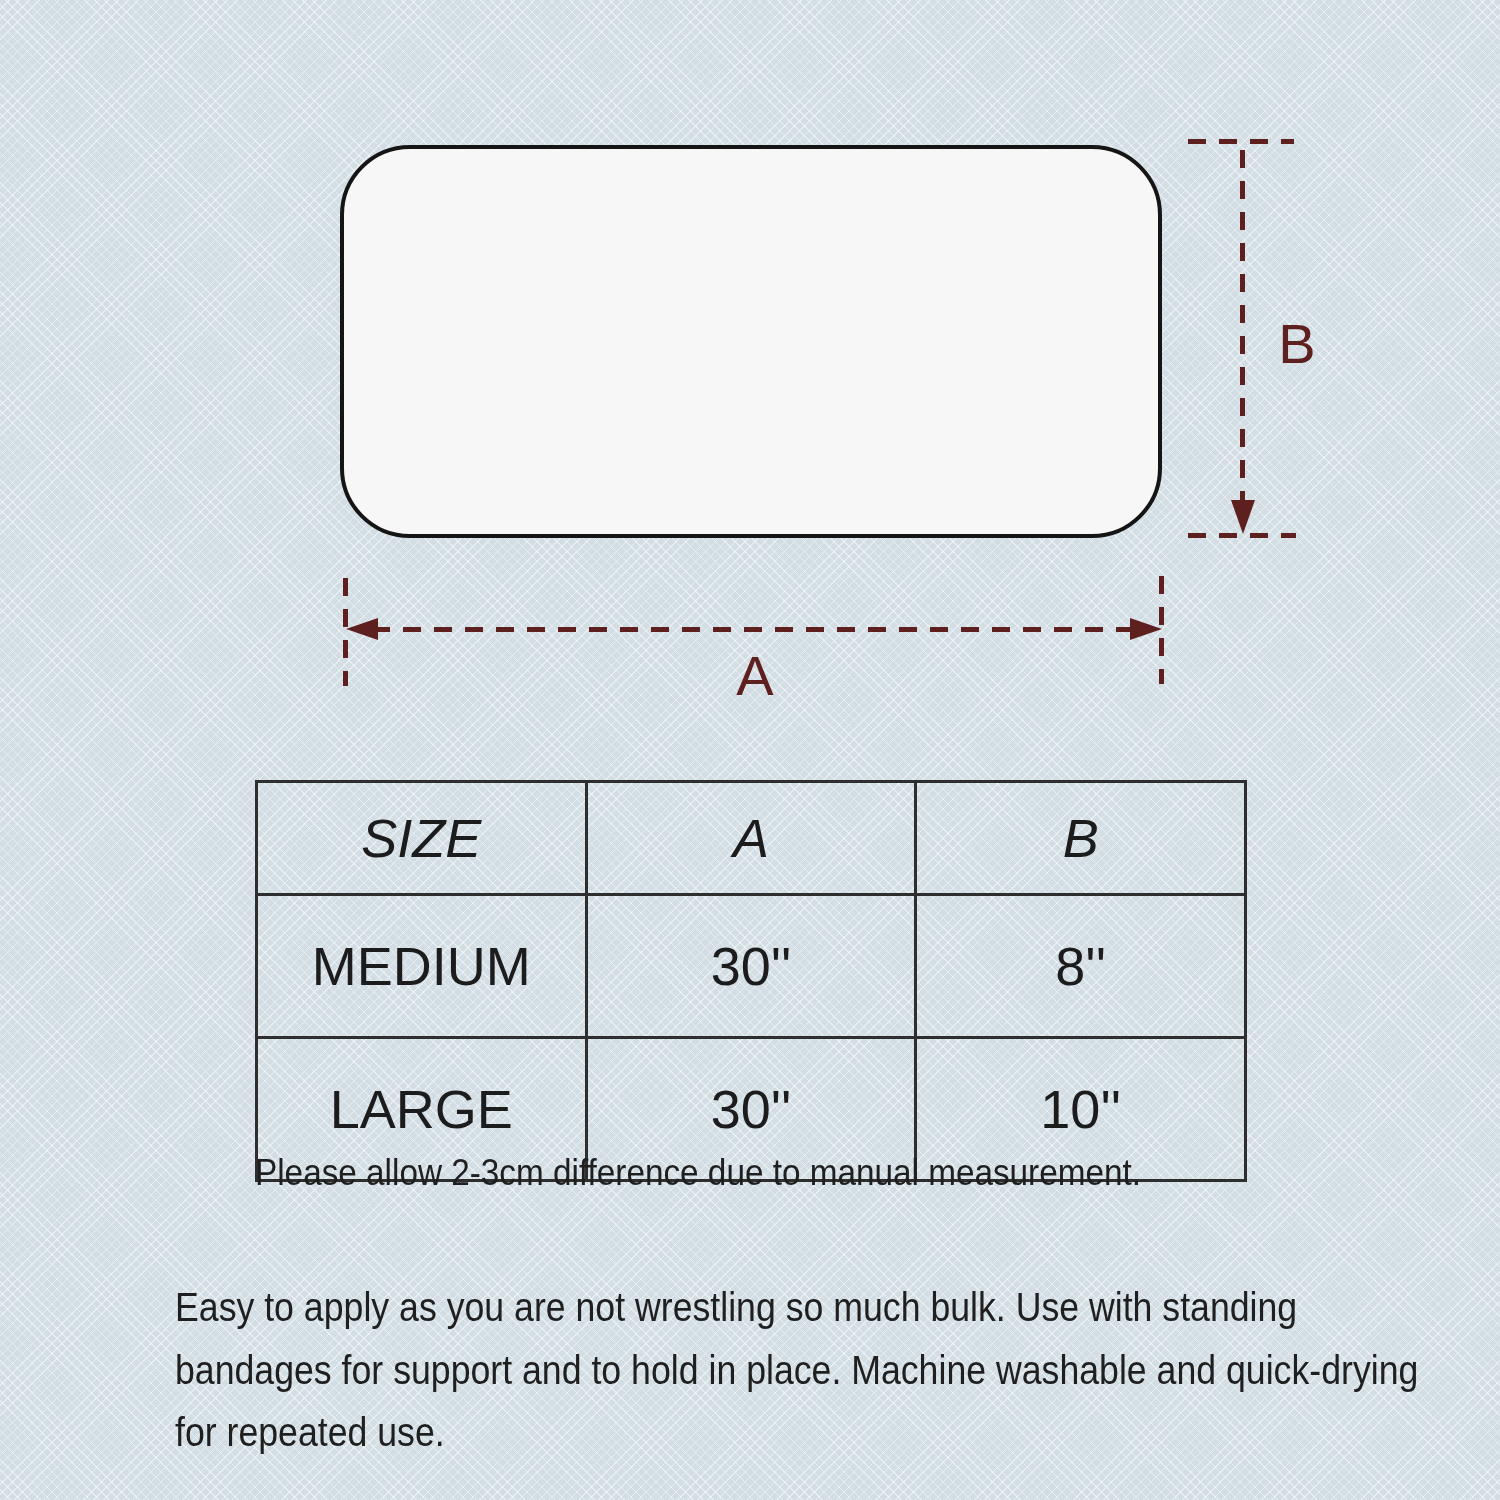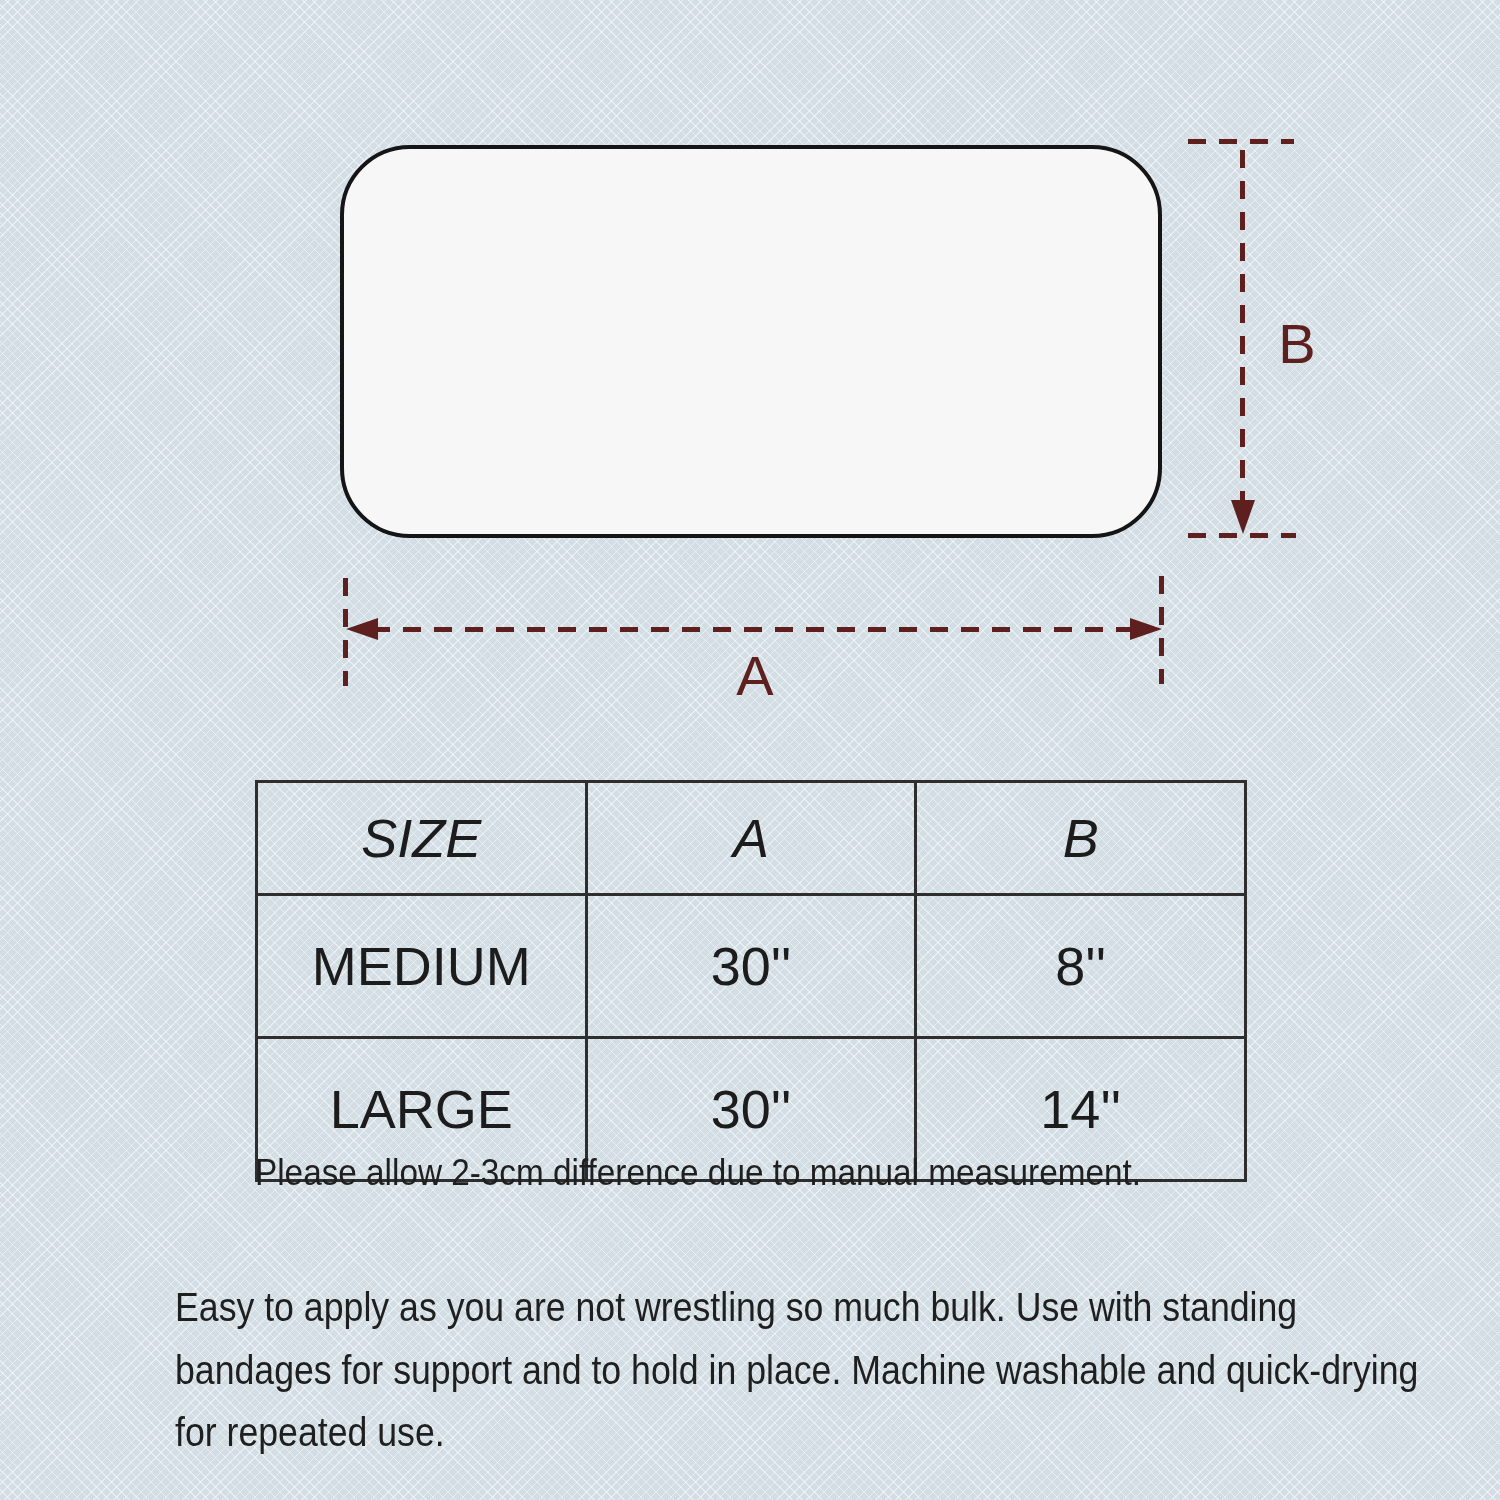--- a/index.html
+++ b/index.html
@@ -99,21 +99,21 @@
     </thead>
     <tbody>
         <tr>
           <td>MEDIUM</td>
           <td>30''</td>
           <td>8''</td>
         </tr>
         <tr>
           <td>LARGE</td>
           <td>30''</td>
-          <td>14''</td>
+          <td>10''</td>
         </tr>
       </tbody>
   </table>
 
   <div class="note">Please allow 2-3cm difference due to manual measurement.</div>
 
   <div class="description">Easy to apply as you are not wrestling so much bulk. Use with standing bandages for support and to hold in place. Machine washable and quick-drying for repeated use.</div>
 
 </div>
 

